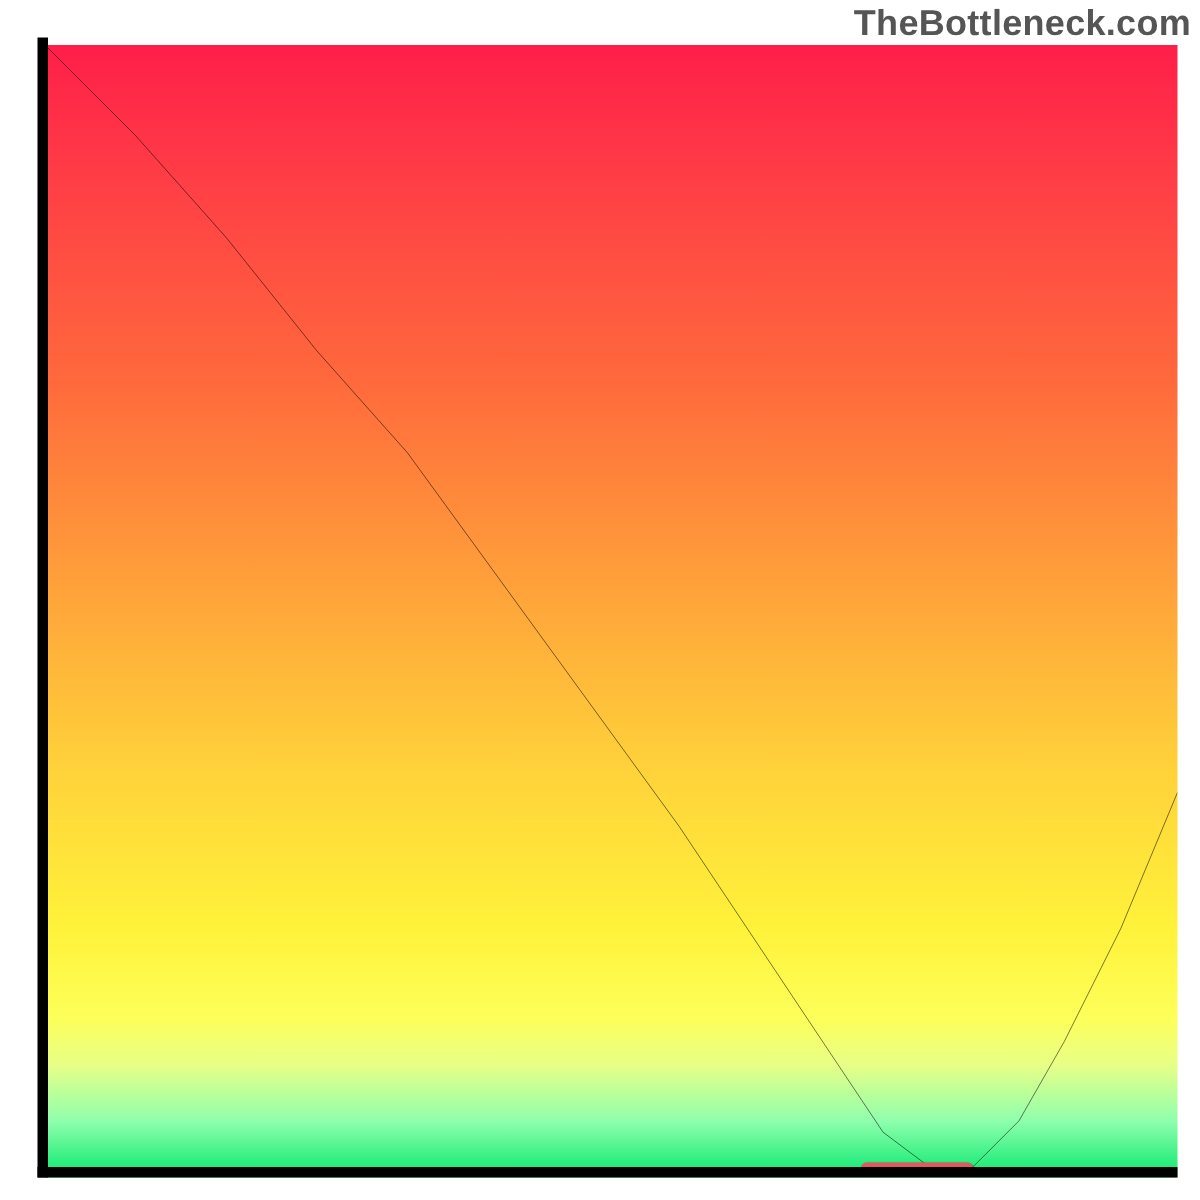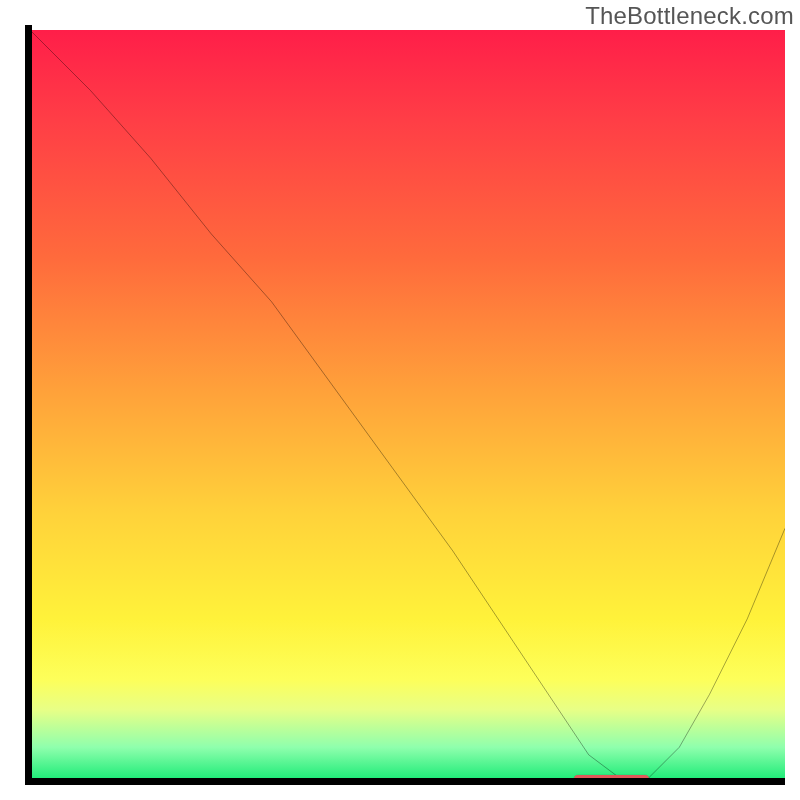--- a/index.html
+++ b/index.html
@@ -13,21 +13,21 @@
   .container {
     position: relative;
     width: 800px;
     height: 800px;
   }
   .watermark {
     position: absolute;
     top: 2px;
     right: 6px;
     font-size: 24px;
-    font-weight: normal;
+    font-weight: bold;
     color: #555555;
     letter-spacing: 0.2px;
   }
   .plot-area {
     position: absolute;
     left: 30px;
     top: 30px;
     width: 755px;
     height: 755px;
     box-sizing: border-box;

